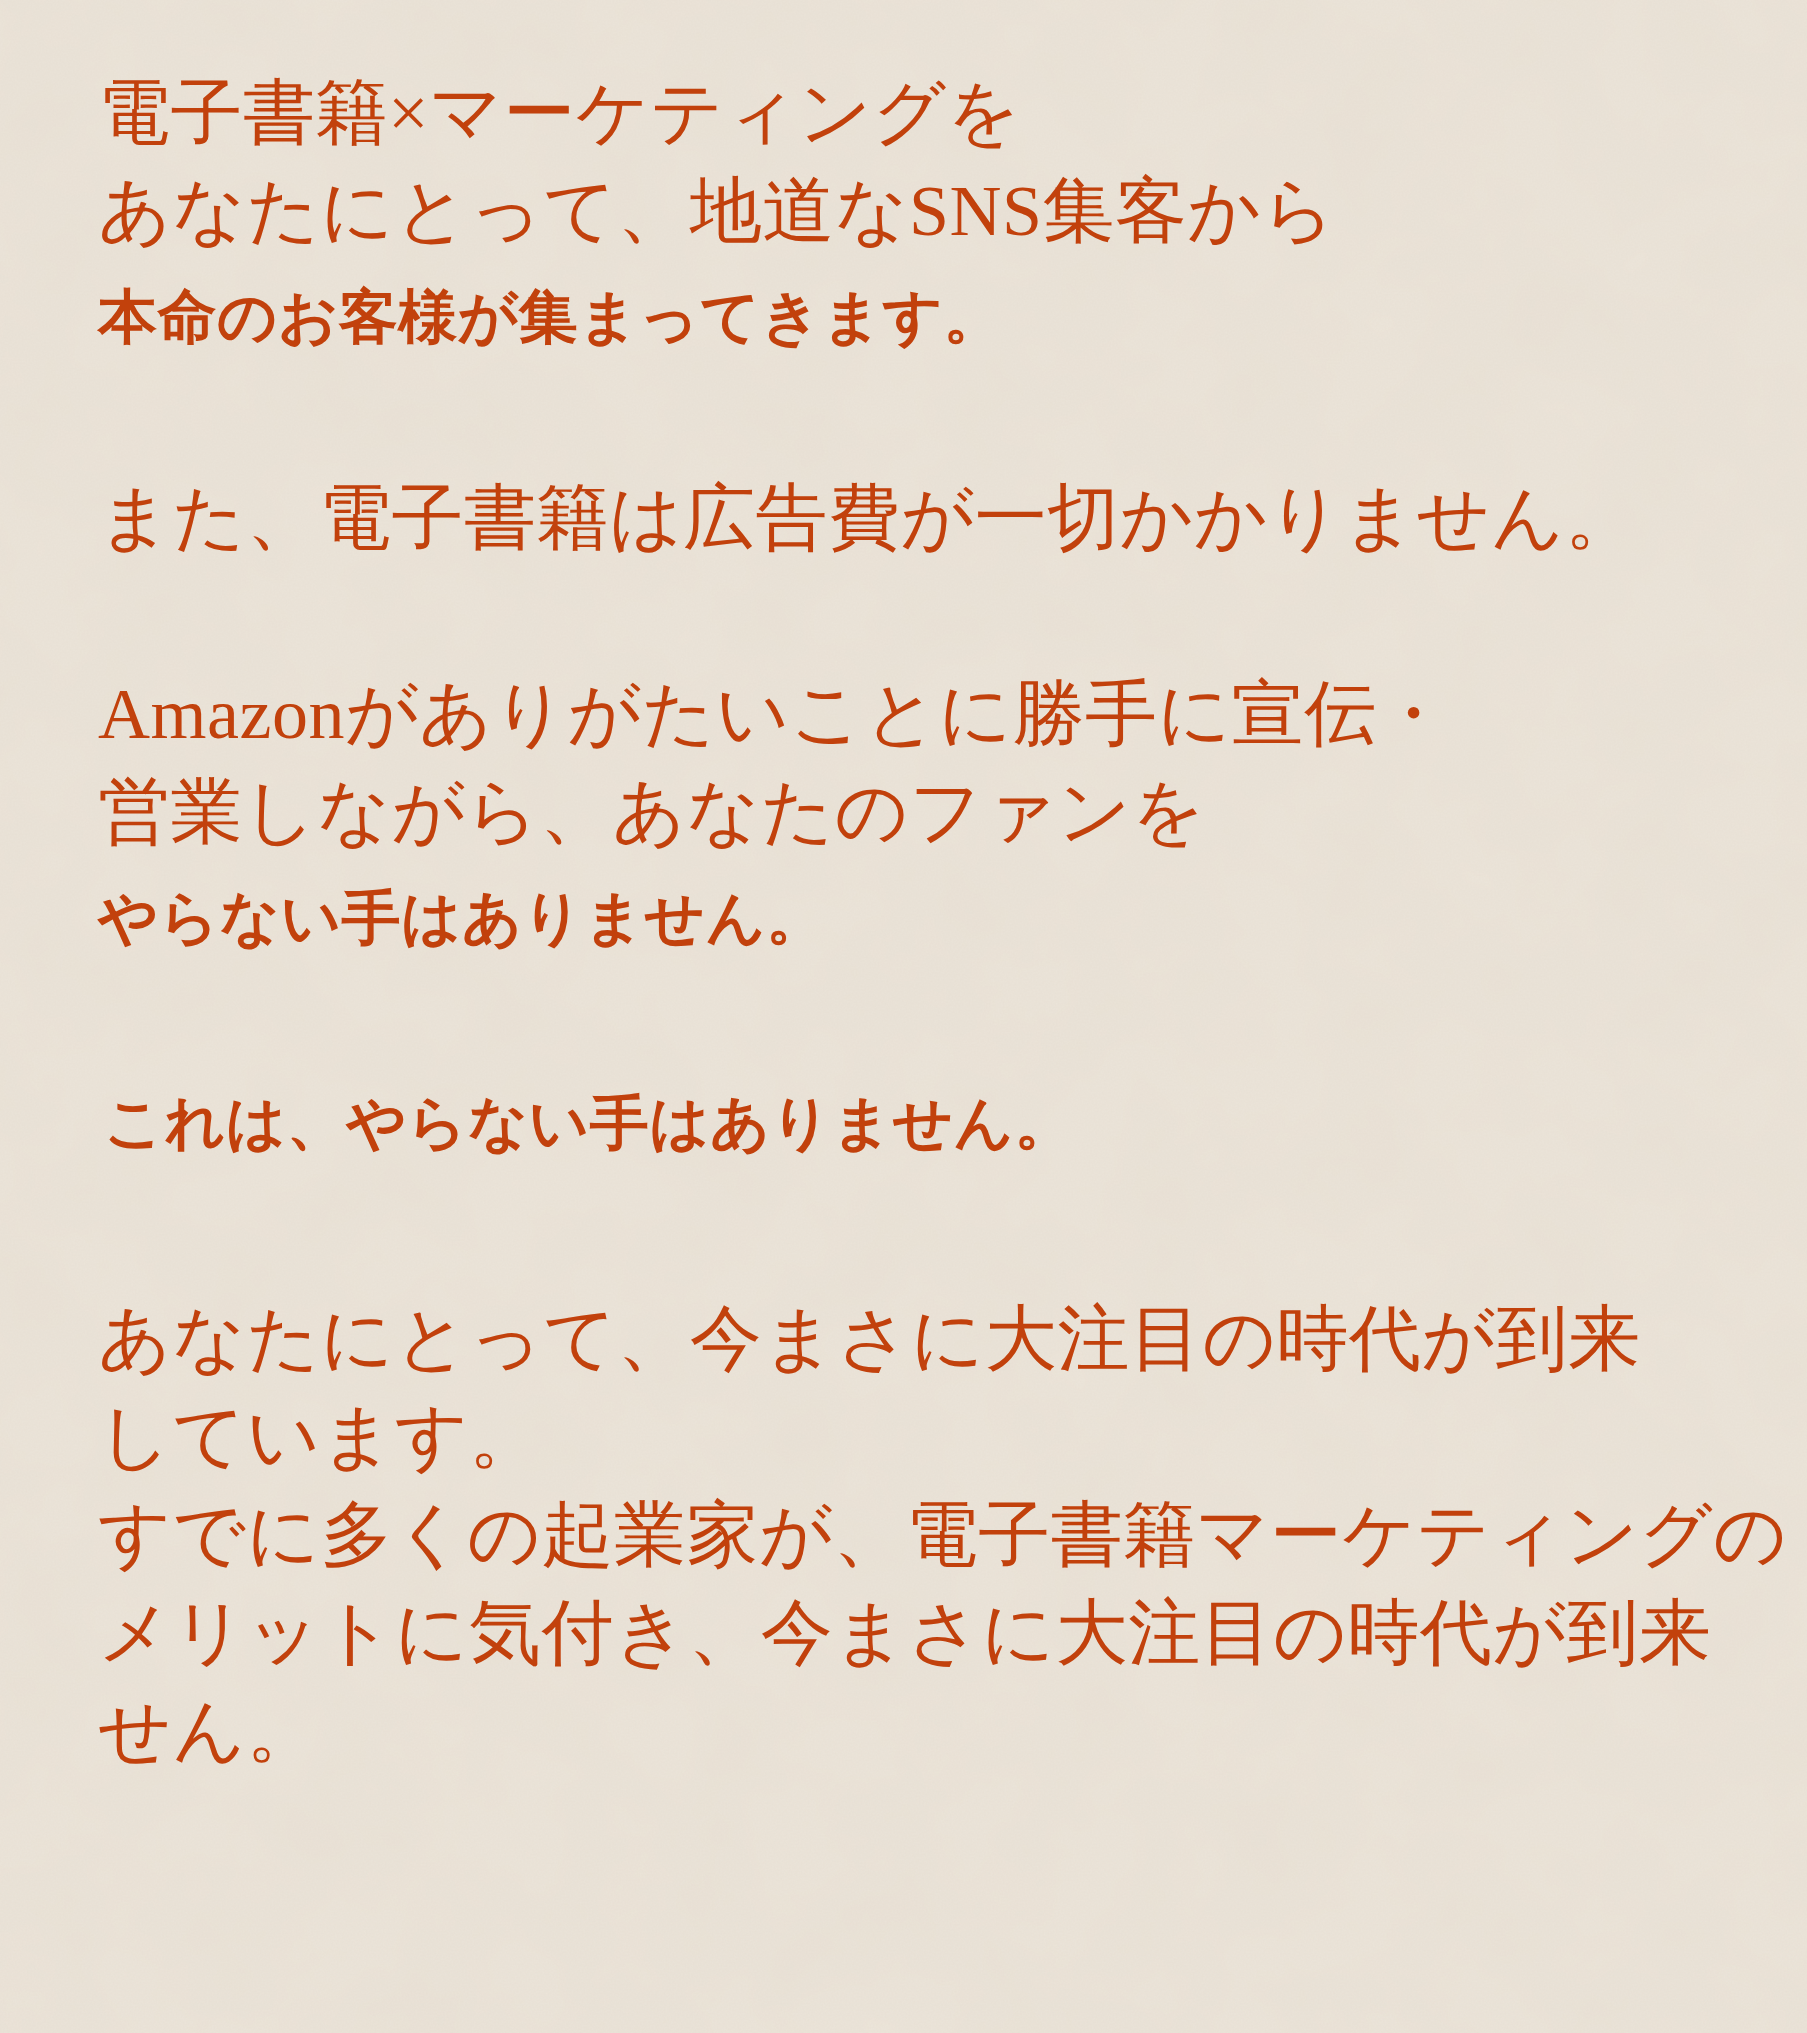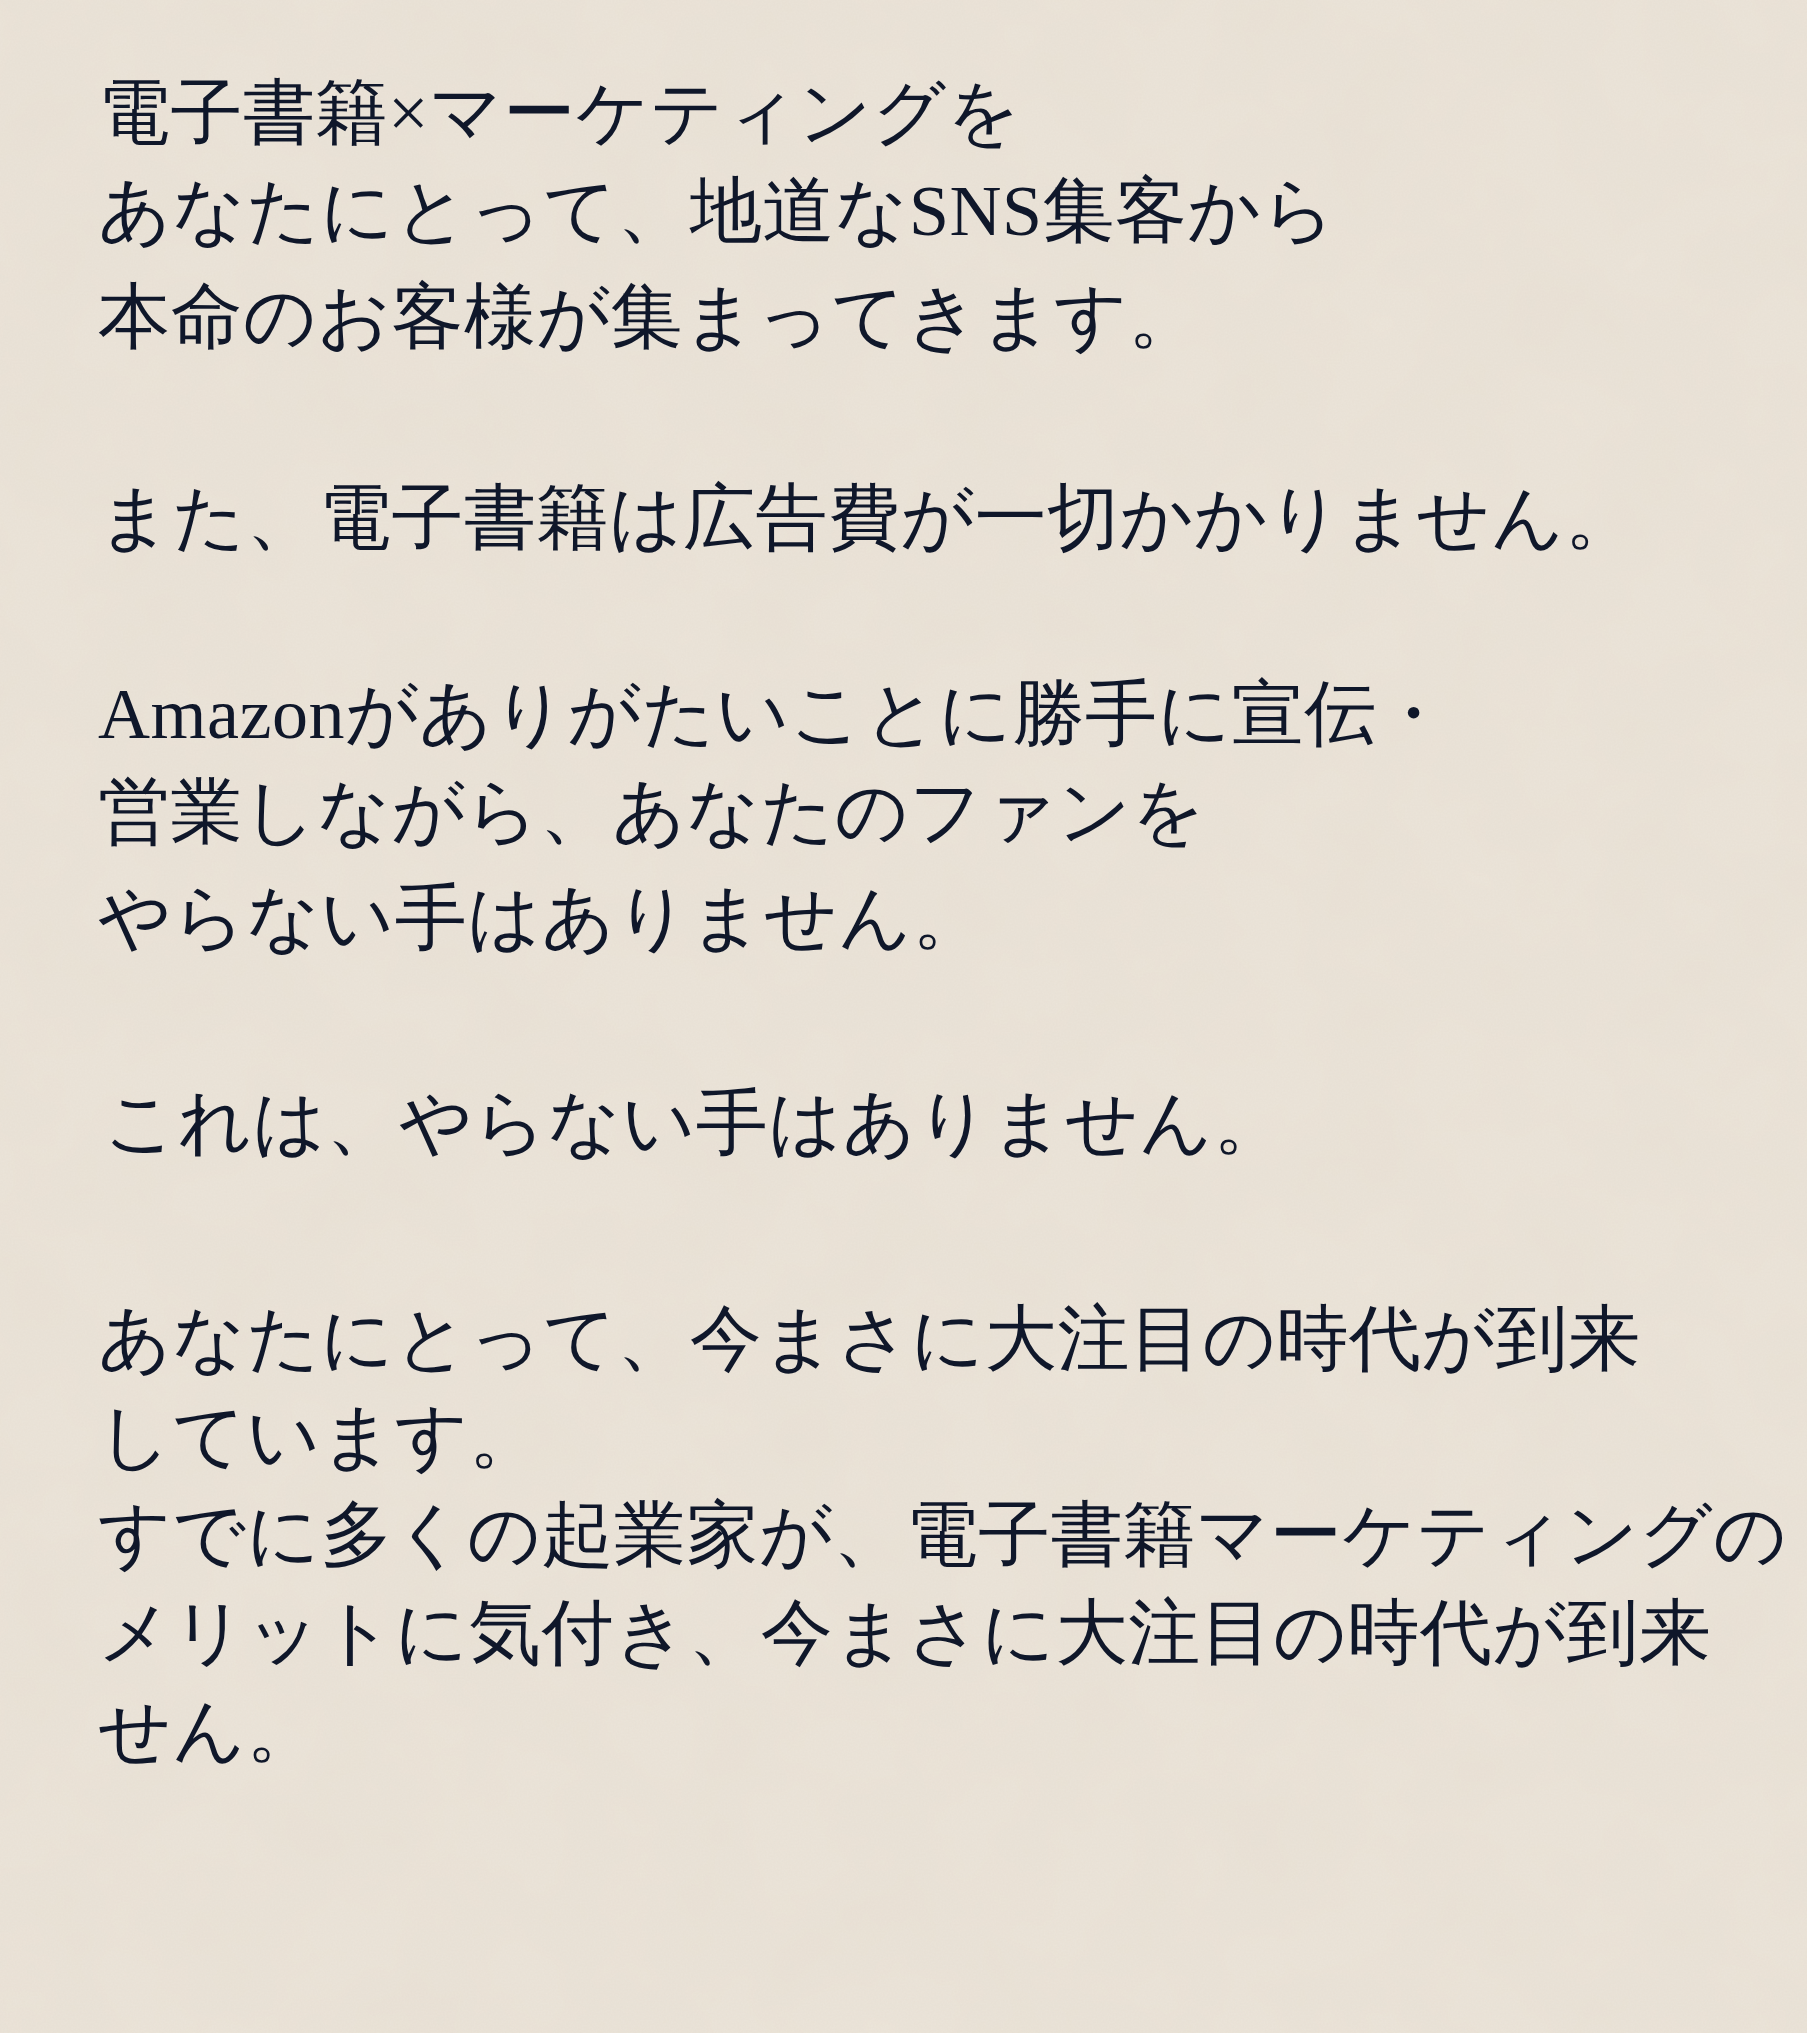--- a/index.html
+++ b/index.html
@@ -35,43 +35,43 @@
   .line {
     white-space: nowrap;
     letter-spacing: 0.5px;
   }
   .line.normal {
     font-size: 72px;
     line-height: 98px;
     font-weight: 400;
   }
   .line.large {
-    font-size: 72px;
+    font-size: 59px;
     line-height: 115px;
-    font-weight: 400;
+    font-weight: 700;
   }
 </style>
 </head>
 <body style="background-color: rgb(236, 229, 218);">
 
 <svg class="texture" xmlns="http://www.w3.org/2000/svg" width="1808" height="2034" viewBox="0 0 1920 2160">
   <filter id="fiber" x="0" y="0" width="100%" height="100%">
     <feTurbulence type="fractalNoise" baseFrequency="0.55" numOctaves="3" seed="7" result="n"></feTurbulence>
     <feColorMatrix in="n" type="matrix" values="0 0 0 0 0.58  0 0 0 0 0.50  0 0 0 0 0.42  0 0 0 0.10 0"></feColorMatrix>
   </filter>
   <filter id="mottle" x="0" y="0" width="100%" height="100%">
     <feTurbulence type="fractalNoise" baseFrequency="0.010" numOctaves="4" seed="3" result="m"></feTurbulence>
     <feColorMatrix in="m" type="matrix" values="0 0 0 0 0.47  0 0 0 0 0.38  0 0 0 0 0.30  0 0 0 0.055 0"></feColorMatrix>
   </filter>
   <rect width="1920" height="2160" fill="#ece5da"></rect>
   <rect width="1920" height="2160" filter="url(#mottle)"></rect>
   <rect width="1920" height="2160" filter="url(#fiber)"></rect>
 </svg>
 
-<div class="content" style="color: #0f172a;">
+<div class="content" style="color: #c2410c;">
 
   <div class="paragraph p1">
     <div class="line normal">電子書籍×マーケティングを</div>
     <div class="line normal">あなたにとって、地道なSNS集客から</div>
     <div class="line large">本命のお客様が集まってきます。</div>
   </div>
 
   <div class="paragraph p2">
     <div class="line normal">また、電子書籍は広告費が一切かかりません。</div>
   </div>

